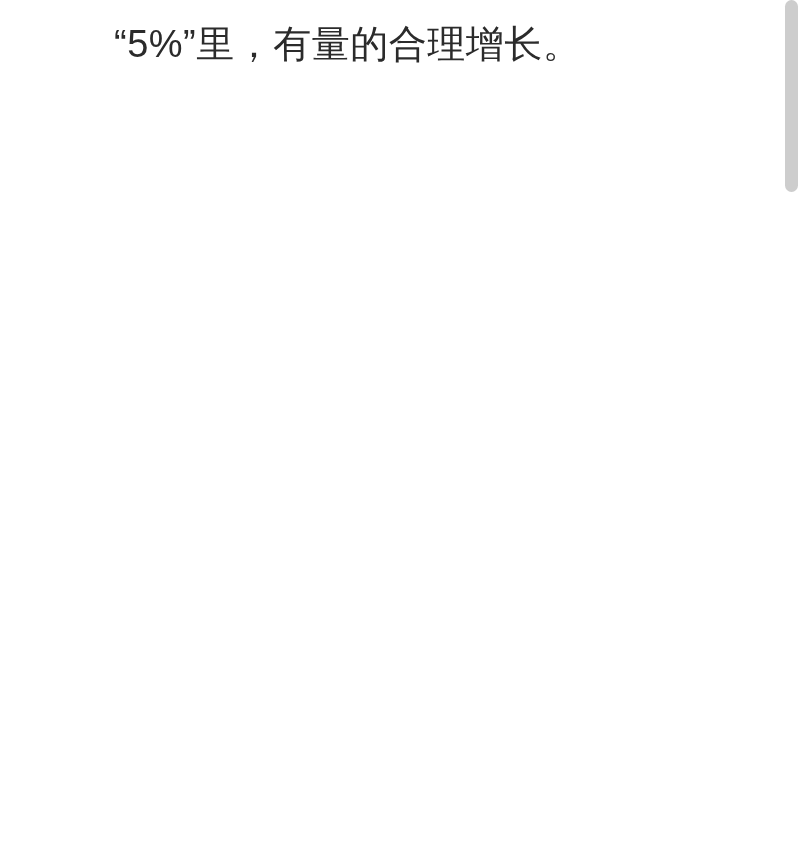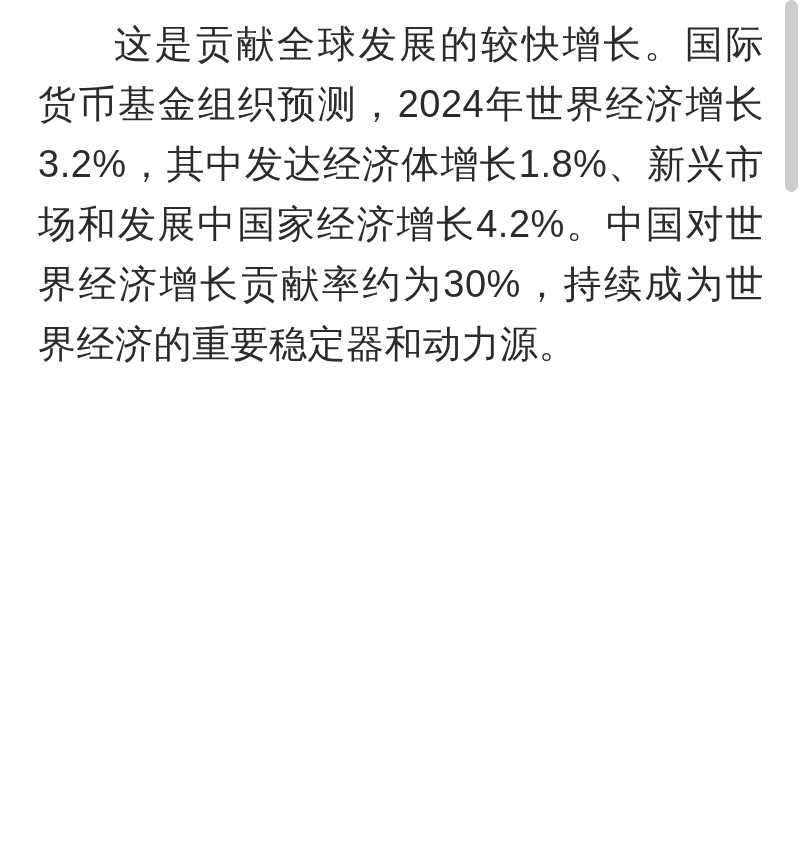--- a/index.html
+++ b/index.html
@@ -44,18 +44,18 @@
     width: 13px;
     height: 192px;
     background: #cdcdcd;
     border-radius: 7px;
   }
 </style>
 </head>
 <body>
 
 <main class="article">
-  <p>这是贡献全球发展的较快增长。国际货币基金组织预测，2024年世界经济增长3.2%，其中发达经济体增长1.8%、新兴市场和发展中国家经济增长4.2%。中国对世界经济增长贡献率约为30%，持续成为世界经济的重要稳定器和动力源。</p>
+  <p>“5%”里，有量的合理增长。</p>
 </main>
 
 <div class="scrollbar-track">
   <div class="scrollbar-thumb"></div>
 </div>
 
 </body></html>

